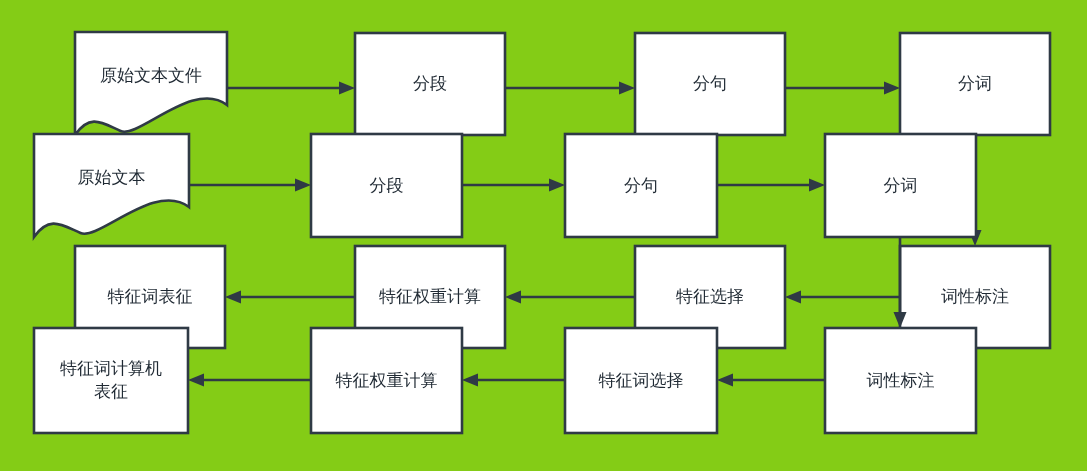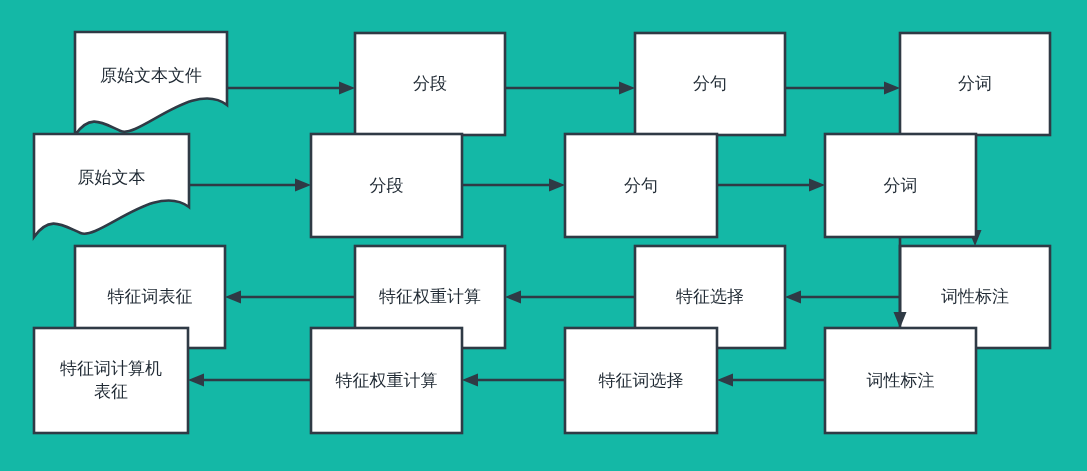--- a/index.html
+++ b/index.html
@@ -10,21 +10,21 @@
     width: 1087px;
     height: 471px;
     background: #efefef;
     font-family: "DejaVu Sans", "Liberation Sans", sans-serif;
     overflow: hidden;
   }
   #diagram-root {
     position: relative;
     width: 1087px;
     height: 471px;
-    background: #14b8a6;
+    background: #84cc16;
   }
   svg#flow-svg {
     position: absolute;
     left: 0;
     top: 0;
     width: 1087px;
     height: 471px;
     display: block;
   }
   .node-shape {

